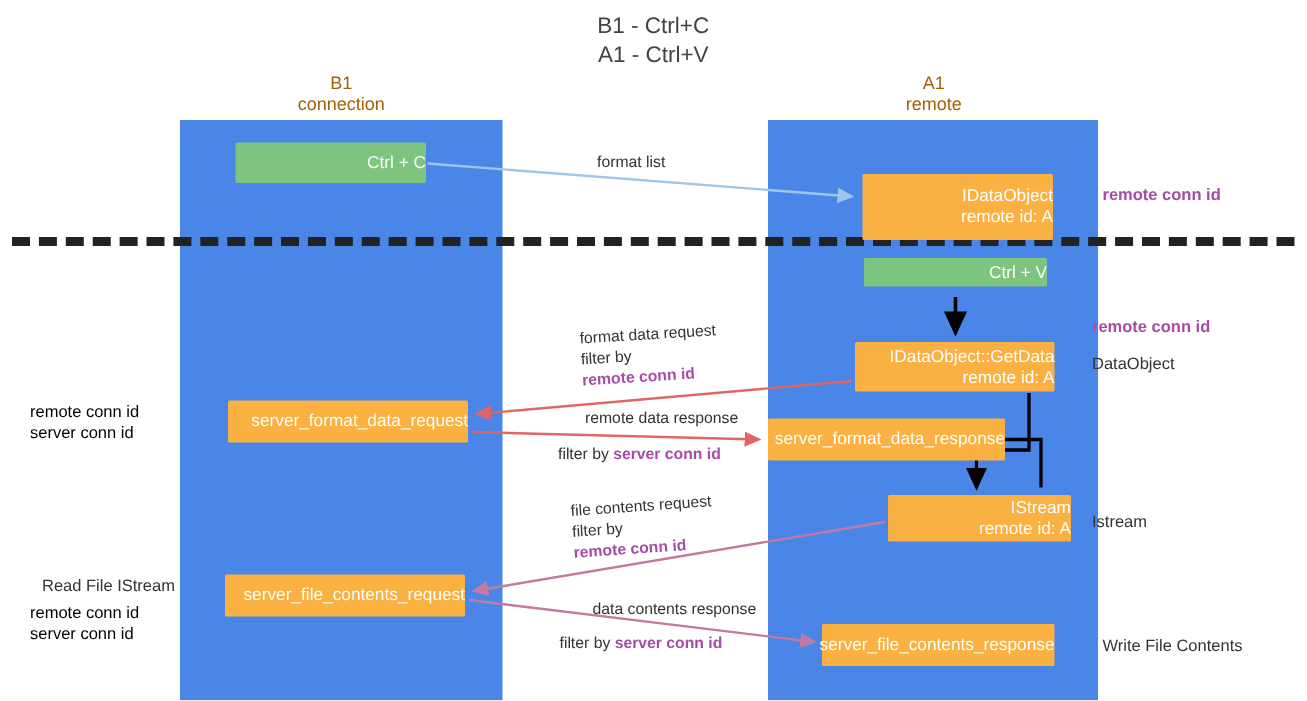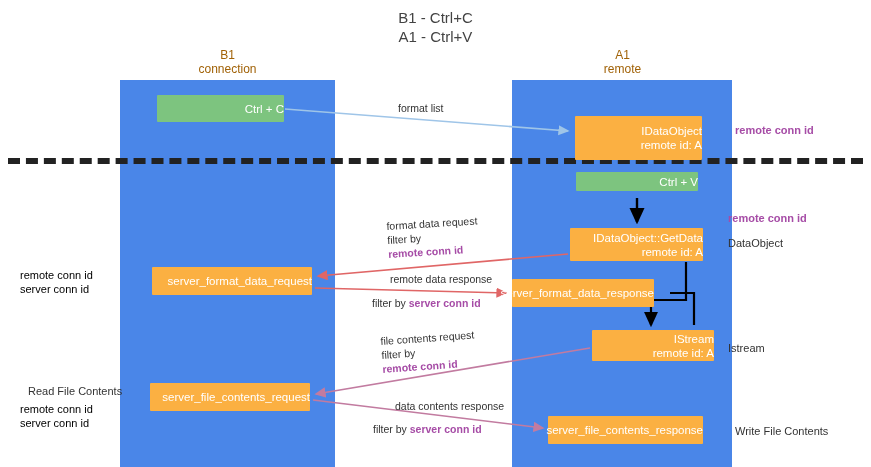--- a/index.html
+++ b/index.html
@@ -78,21 +78,21 @@
   }
   .node.green  { background: #7dc47f; }
   .node.orange { background: #fbb042; }
   .node .sub { font-size: 11.5px; }
 
   #n-ctrlc    { left: 157px; top: 95px;  width: 127px; height: 27px; }
   #n-idataobj { left: 575px; top: 116px; width: 127px; height: 44px; }
   #n-ctrlv    { left: 576px; top: 172px; width: 122px; height: 19px; }
   #n-getdata  { left: 570px; top: 228px; width: 133px; height: 33px; }
   #n-sfdreq   { left: 152px; top: 267px; width: 160px; height: 28px; }
-  #n-sfdresp  { left: 512px; top: 279px; width: 142px; height: 28px; }
+  #n-sfdresp  { left: 512px; top: 279px; width: 158px; height: 28px; }
   #n-istream  { left: 592px; top: 330px; width: 122px; height: 31px; }
   #n-sfcreq   { left: 150px; top: 383px; width: 160px; height: 28px; }
   #n-sfcresp  { left: 548px; top: 416px; width: 155px; height: 28px; }
 
   
   .side-label {
     position: absolute;
     font-size: 11px;
     line-height: 14px;
     white-space: nowrap;
@@ -278,20 +278,20 @@
   <div class="side-label purple" id="sl-remote2">remote conn id</div>
   <div class="side-label dark" id="sl-dataobject">DataObject</div>
   <div class="side-label dark" id="sl-istream">Istream</div>
   <div class="side-label dark" id="sl-writefile">Write File Contents</div>
 
   <div class="side-label side-group" id="sl-left-group1">
     <span class="purple">remote conn id</span>
     <span class="green">server conn id</span>
   </div>
 
-  <div class="side-label dark" id="sl-readfile">Read File Contents</div>
+  <div class="side-label dark" id="sl-readfile">Read File IStream</div>
 
   <div class="side-label side-group" id="sl-left-group2">
     <span class="purple">remote conn id</span>
     <span class="green">server conn id</span>
   </div>
 
 </div>
 
 </body></html>

